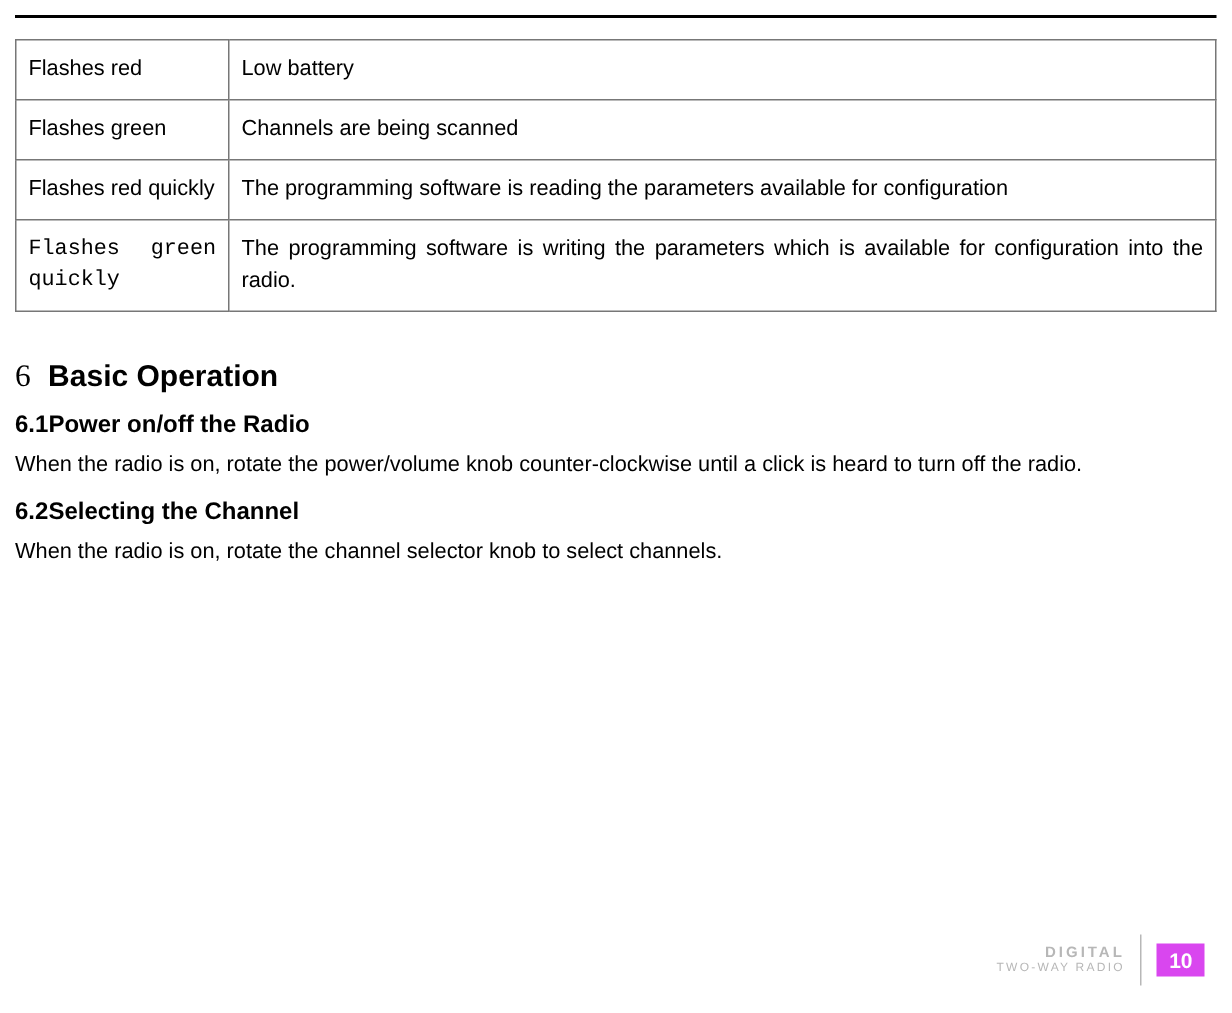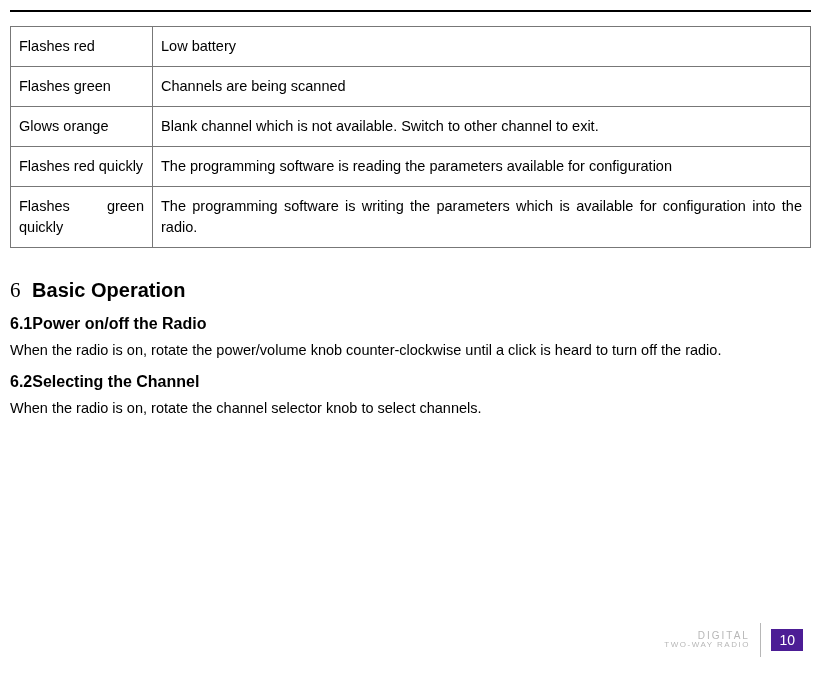--- a/index.html
+++ b/index.html
@@ -39,20 +39,21 @@
     padding: 9px 8px;
     vertical-align: top;
     line-height: 1.45;
   }
   table.led-table td.col1 {
     width: 142px;
   }
   .row-justify td.col1 {
     text-align: justify;
     text-align-last: justify;
+    font-family: Liberation Mono, monospace;
   }
   .row-justify td.col2 {
     text-align: justify;
   }
   .sec-heading {
     font-size: 20px;
     font-weight: bold;
     margin: 4px 0 10px 0;
   }
   .sec-heading .num {
@@ -83,60 +84,57 @@
     gap: 10px;
   }
   .footer-logo {
     text-align: right;
     color: #b7b7b7;
     line-height: 1;
   }
   .footer-logo .l1 {
     font-size: 10px;
     letter-spacing: 2px;
-    font-weight: 400;
+    font-weight: 700;
   }
   .footer-logo .l2 {
     font-size: 8px;
     letter-spacing: 1.5px;
     text-align: right;
   }
   .footer-divider {
     width: 1.5px;
     height: 34px;
     background: #b7b7b7;
   }
   .page-num {
-    background: #4c1d95;
+    background: #d946ef;
     color: #fff;
     font-size: 14px;
     padding: 3px 8px;
     min-width: 28px;
     text-align: center;
+    font-weight: bold;
   }
 </style>
 </head>
 <body>
 
 <div class="page">
   <hr class="header-rule">
 
   <table class="led-table">
     <tbody id="table-body">
         <tr>
           <td class="col1">Flashes red</td>
           <td class="col2">Low battery</td>
         </tr>
         <tr>
           <td class="col1">Flashes green</td>
           <td class="col2">Channels are being scanned</td>
-        </tr>
-        <tr>
-          <td class="col1">Glows orange</td>
-          <td class="col2">Blank channel which is not available. Switch to other channel to exit.</td>
         </tr>
         <tr>
           <td class="col1">Flashes red quickly</td>
           <td class="col2">The programming software is reading the parameters available for configuration</td>
         </tr>
         <tr class="row-justify">
           <td class="col1">Flashes green quickly</td>
           <td class="col2">The programming software is writing the parameters which is available for configuration into the radio.</td>
         </tr>
       </tbody>

